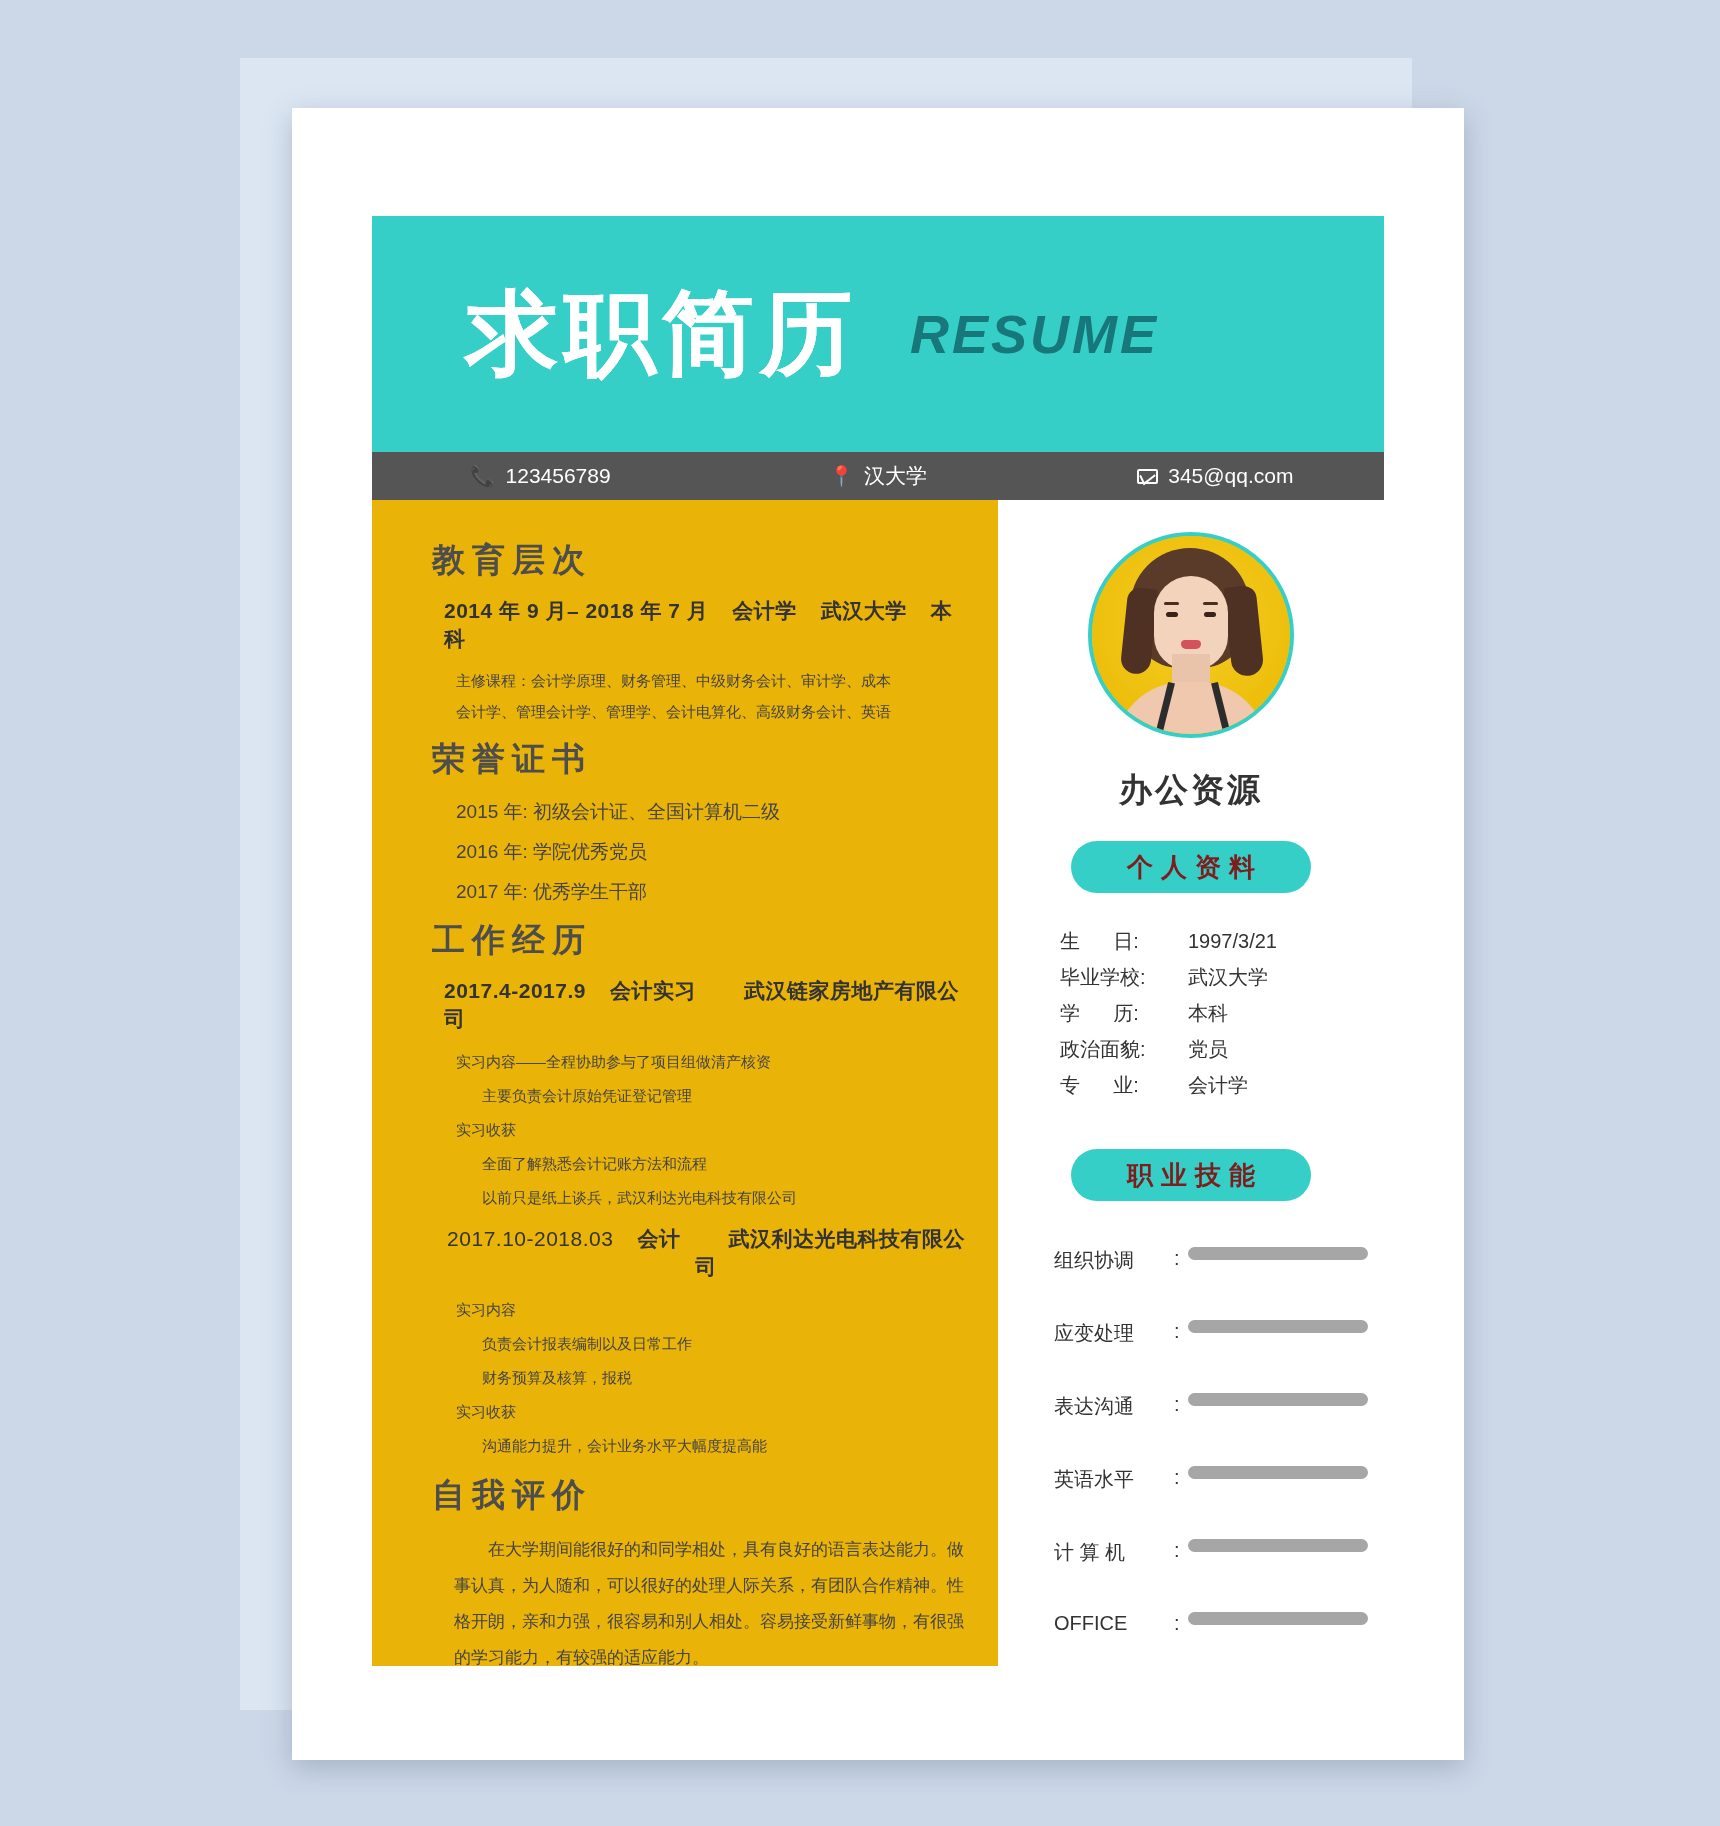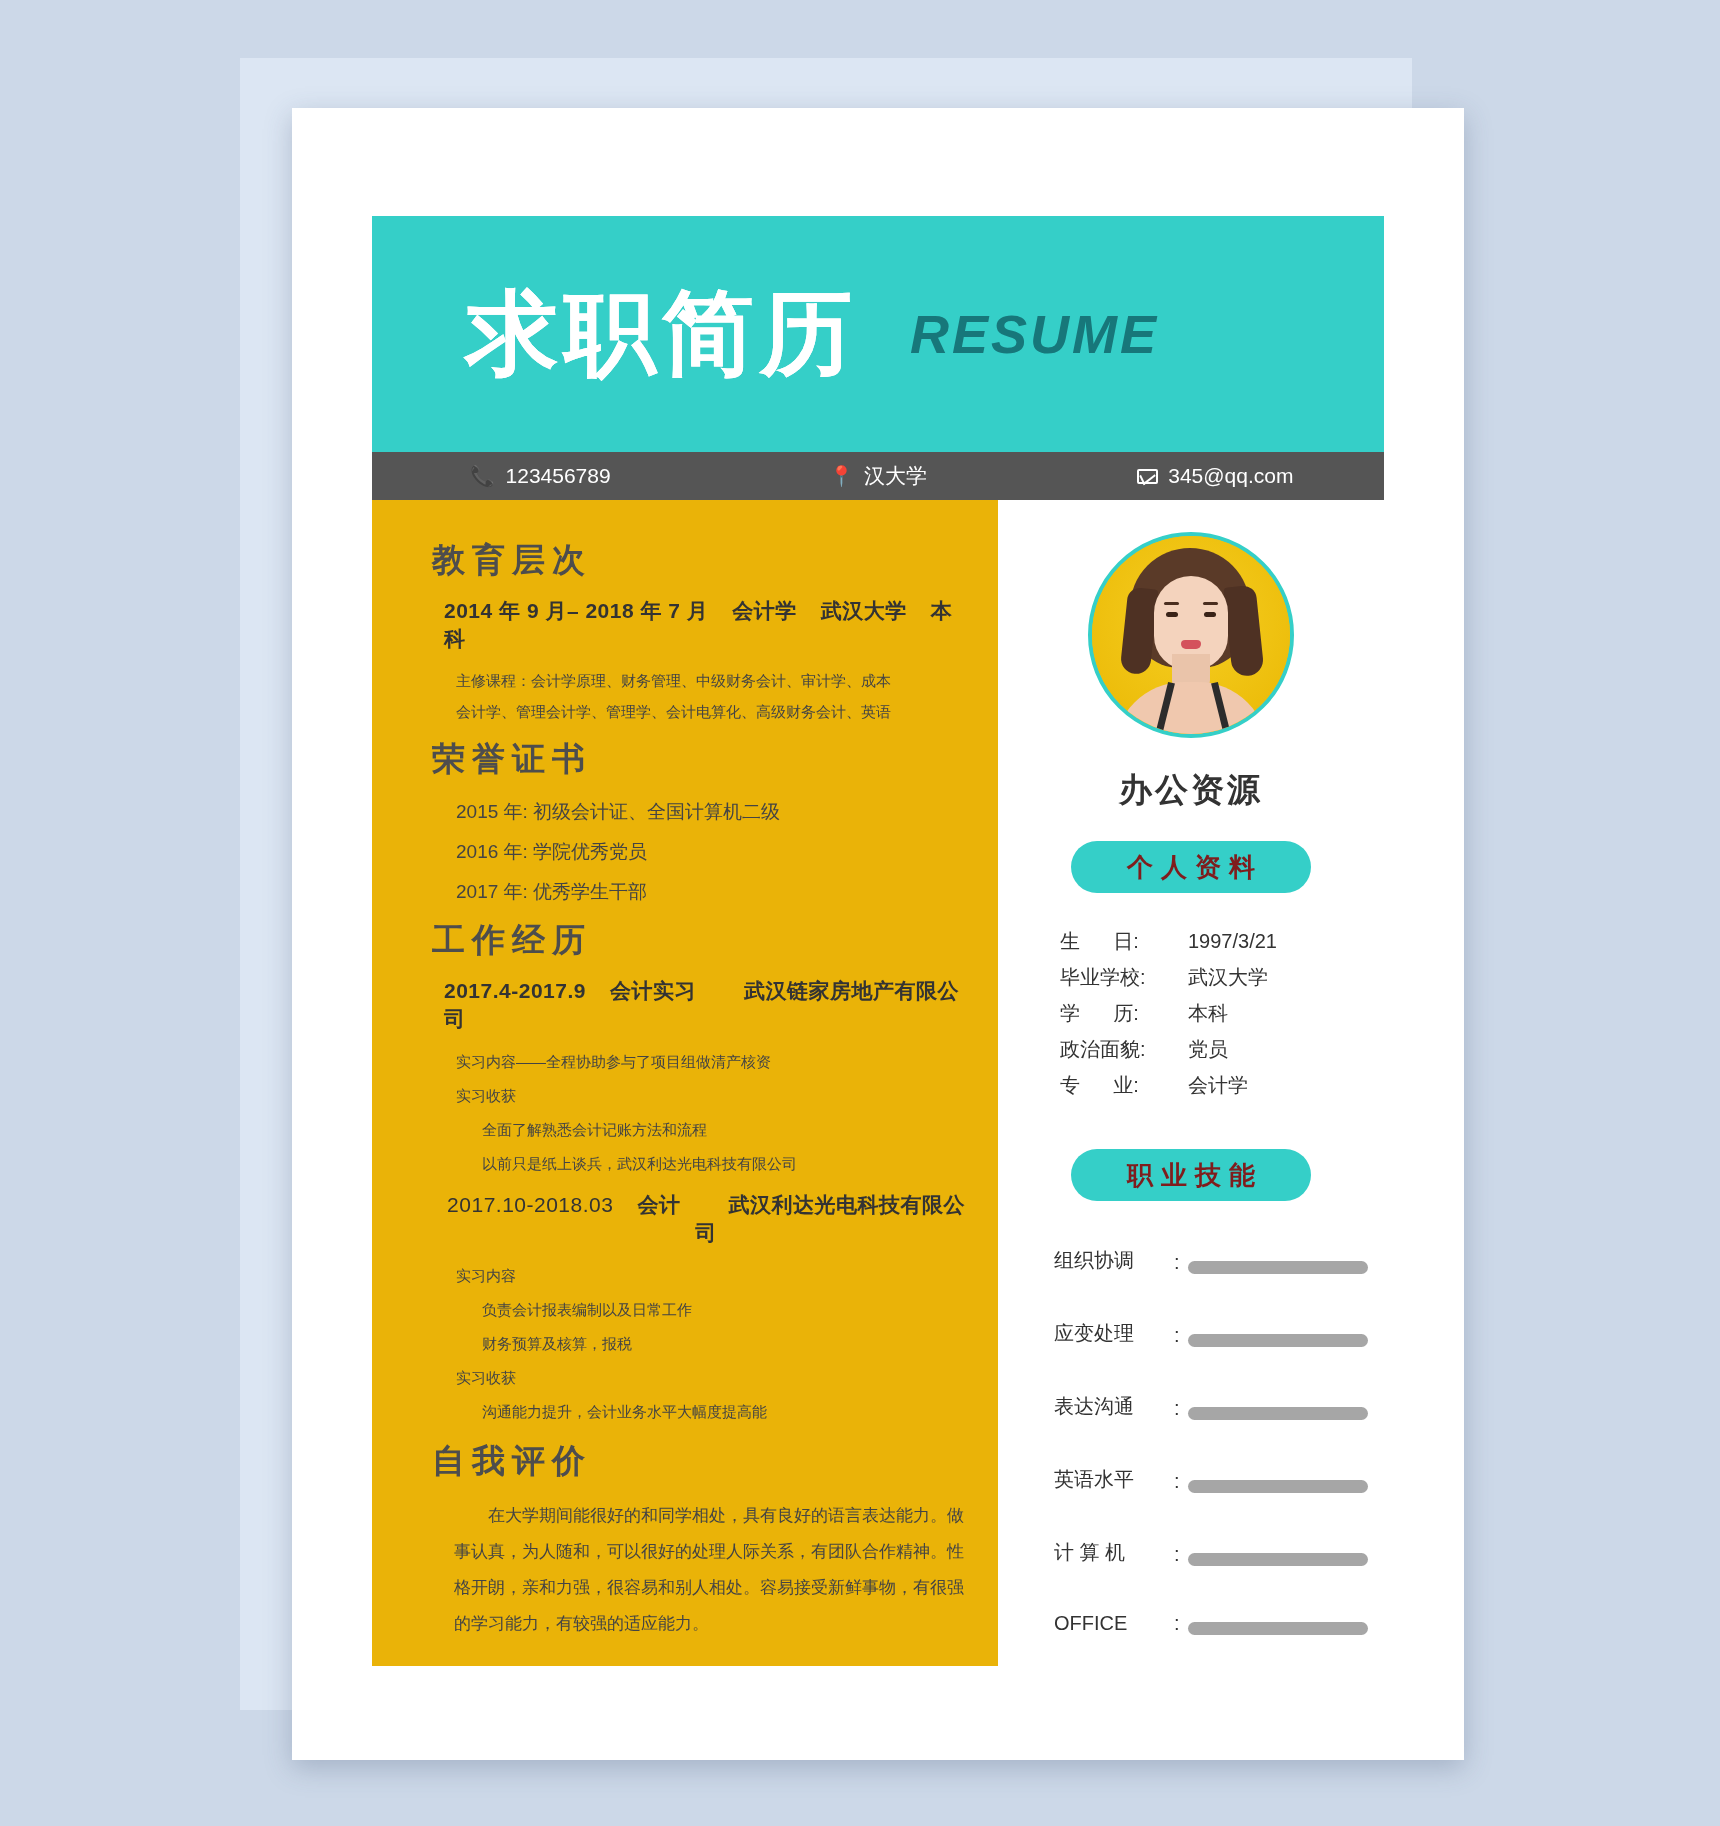--- a/index.html
+++ b/index.html
@@ -350,21 +350,21 @@
   }
   .info-value {
     color: #333333;
   }
 
   .skills {
     margin: 38px 0 0 56px;
   }
   .skill-row {
     display: flex;
-    align-items: flex-end;
+    align-items: flex-start;
     font-size: 20px;
     color: #333333;
     margin-bottom: 16px;
     margin-top: 46px;
   }
   .skill-label {
     width: 120px;
     white-space: pre;
     text-align: left;
   }
@@ -429,20 +429,21 @@
       <div class="honor-line">2015 年: 初级会计证、全国计算机二级</div>
       <div class="honor-line">2016 年: 学院优秀党员</div>
       <div class="honor-line">2017 年: 优秀学生干部</div>
 
       <h2 class="sec-title">工作经历</h2>
 
       <div class="entry-head">
         <span>2017.4-2017.9</span><span class="gap"></span><span>会计实习</span><span class="gap"></span><span class="gap"></span><span>武汉链家房地产有限公司</span>
       </div>
       <p class="para">实习内容——全程协助参与了项目组做清产核资</p>
+      <p class="para indent">主要负责会计原始凭证登记管理</p>
       <p class="para">实习收获</p>
       <p class="para indent">全面了解熟悉会计记账方法和流程</p>
       <p class="para indent">以前只是纸上谈兵，武汉利达光电科技有限公司</p>
 
       <div class="entry-head" style="font-weight:normal;margin-top:10px;text-align:center;">
         <span>2017.10-2018.03</span><span class="gap"></span><b>会计</b><span class="gap"></span><span class="gap"></span><b>武汉利达光电科技有限公司</b>
       </div>
       <p class="para">实习内容</p>
       <p class="para indent">负责会计报表编制以及日常工作</p>
       <p class="para indent">财务预算及核算，报税</p>

